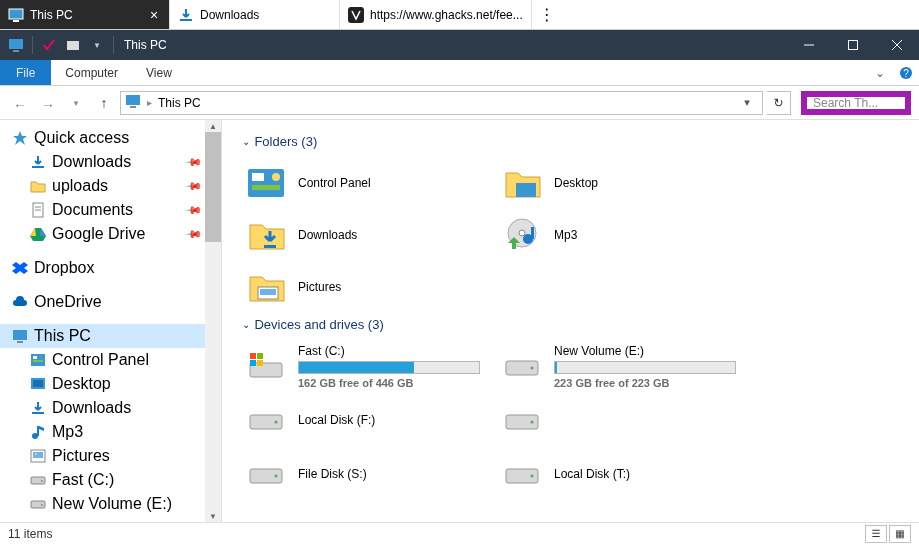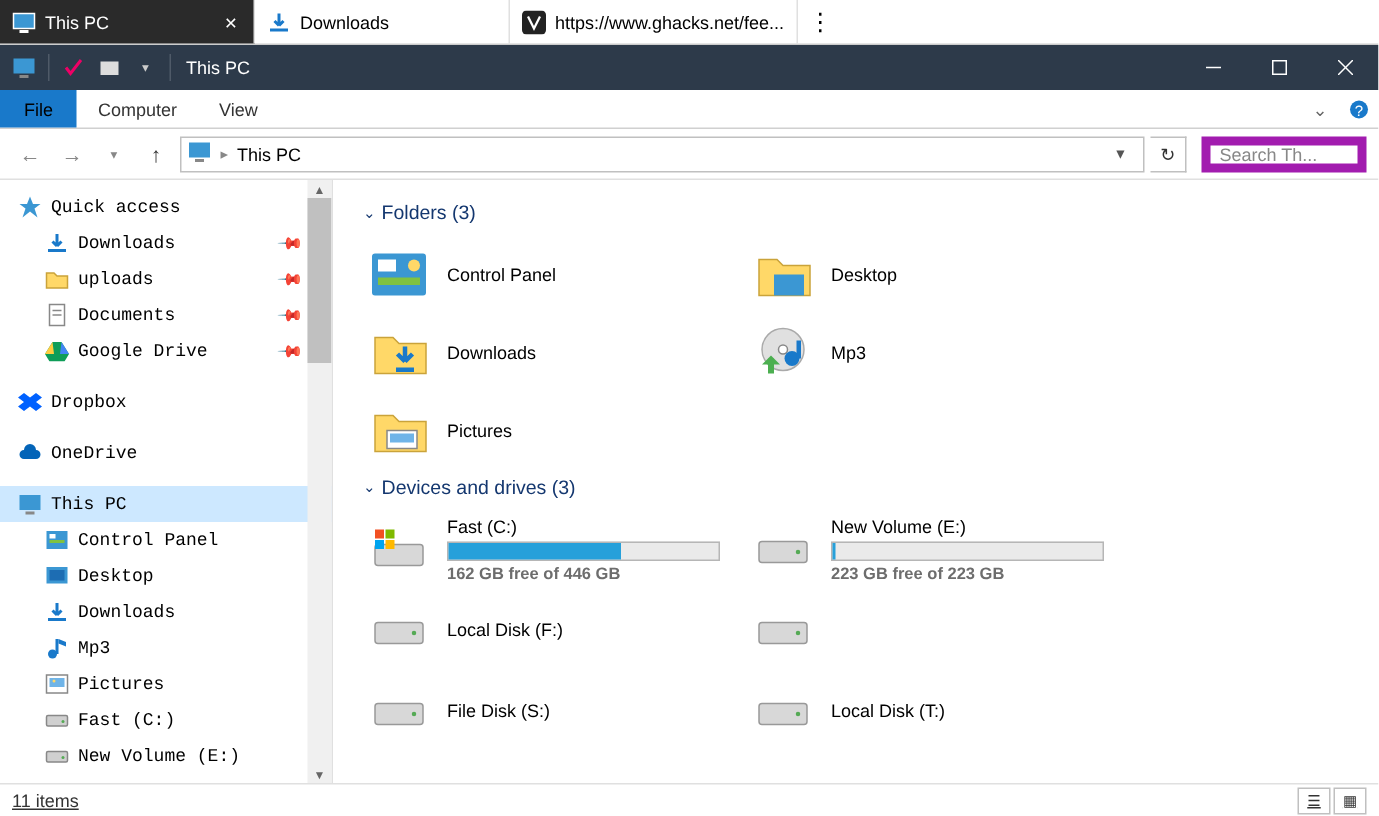--- a/index.html
+++ b/index.html
@@ -14,21 +14,21 @@
 .tab-menu { width: 30px; display: flex; align-items: center; justify-content: center; font-size: 16px; cursor: pointer; }
 
 .titlebar { height: 30px; background: #2d3a4a; color: #fff; display: flex; align-items: center; padding-left: 4px; }
 .titlebar .tb-icon { width: 20px; height: 20px; margin: 0 2px; display: flex; align-items: center; justify-content: center; }
 .titlebar .sep { width: 1px; height: 18px; background: #4f5a68; margin: 0 4px; }
 .titlebar .title { margin-left: 6px; font-size: 12px; }
 .titlebar .spacer { flex: 1; }
 .titlebar .winbtn { width: 44px; height: 30px; display: flex; align-items: center; justify-content: center; cursor: pointer; }
 
 .ribbon { height: 26px; background: #fff; display: flex; align-items: stretch; border-bottom: 1px solid #d0d0d0; }
-.ribbon .file-tab { background: #1979ca; color: #000000; padding: 0 16px; display: flex; align-items: center; cursor: pointer; font-size: 12px; }
+.ribbon .file-tab { background: #1979ca; color: #e5e5e5; padding: 0 16px; display: flex; align-items: center; cursor: pointer; font-size: 12px; }
 .ribbon .rtab { padding: 0 14px; display: flex; align-items: center; cursor: pointer; font-size: 12px; color: #333; }
 .ribbon .spacer { flex: 1; }
 .ribbon .chev { width: 26px; display: flex; align-items: center; justify-content: center; cursor: pointer; color: #666; }
 .ribbon .help { width: 26px; display: flex; align-items: center; justify-content: center; cursor: pointer; }
 
 .navbar { height: 34px; display: flex; align-items: center; padding: 4px 8px; gap: 4px; border-bottom: 1px solid #e0e0e0; }
 .navbar .navbtn { width: 24px; height: 24px; display: flex; align-items: center; justify-content: center; cursor: pointer; color: #888; font-size: 14px; }
 .navbar .navbtn.enabled { color: #333; }
 .navbar .address { flex: 1; height: 24px; border: 1px solid #c0c0c0; display: flex; align-items: center; padding: 0 4px; gap: 4px; }
 .navbar .address .crumb { font-size: 12px; }
@@ -43,41 +43,41 @@
 .sidebar { width: 222px; border-right: 1px solid #e0e0e0; overflow: hidden; position: relative; padding-top: 6px; }
 .sidebar-scrollbar { position: absolute; right: 0; top: 0; width: 16px; height: 100%; background: #f0f0f0; }
 .sidebar-scrollbar .thumb { width: 100%; height: 110px; background: #c0c0c0; margin-top: 12px; }
 .sidebar-scrollbar .arrow { height: 12px; font-size: 8px; display: flex; align-items: center; justify-content: center; color: #666; position: absolute; width: 100%; }
 .sidebar-scrollbar .arrow.up { top: 0; }
 .sidebar-scrollbar .arrow.down { bottom: 0; }
 .nav-item { display: flex; align-items: center; height: 24px; padding-left: 12px; cursor: pointer; gap: 6px; padding-right: 20px; }
 .nav-item.selected { background: #cde8ff; }
 .nav-item.child { padding-left: 30px; }
 .nav-item .icon { width: 16px; height: 16px; flex-shrink: 0; display: flex; align-items: center; justify-content: center; }
-.nav-item .label { flex: 1; font-size: 12px; white-space: nowrap; overflow: hidden; text-overflow: ellipsis; font-family: Liberation Mono, monospace; }
+.nav-item .label { flex: 1; font-size: 16px; white-space: nowrap; overflow: hidden; text-overflow: ellipsis; }
 .nav-item .pin { color: #888; font-size: 11px; transform: rotate(45deg); }
 .nav-group-gap { height: 10px; }
 
 .content { flex: 1; padding: 8px 0 0 20px; overflow: hidden; }
 .group-header { display: flex; align-items: center; gap: 4px; color: #14376f; font-size: 13px; margin: 6px 0 10px 0; cursor: pointer; }
 .group-header .chev { font-size: 10px; }
 .folder-grid { display: flex; flex-wrap: wrap; gap: 4px 10px; margin-bottom: 6px; }
 .folder-item { width: 246px; height: 48px; display: flex; align-items: center; gap: 10px; padding: 2px; cursor: pointer; }
 .folder-item .ficon { width: 44px; height: 44px; flex-shrink: 0; display: flex; align-items: center; justify-content: center; }
 .folder-item .fname { font-size: 12px; }
 .drive-grid { display: flex; flex-wrap: wrap; gap: 6px 10px; }
 .drive-item { width: 246px; height: 48px; display: flex; align-items: center; gap: 10px; padding: 2px; cursor: pointer; }
 .drive-item .dicon { width: 44px; height: 34px; flex-shrink: 0; display: flex; align-items: center; justify-content: center; }
 .drive-item .dinfo { flex: 1; display: flex; flex-direction: column; gap: 3px; }
 .drive-item .dname { font-size: 12px; }
 .drive-item .dbar { width: 182px; height: 13px; border: 1px solid #b6b6b6; background: #eaeaea; position: relative; }
 .drive-item .dbar .fill { position: absolute; left: 0; top: 0; height: 100%; background: #26a0da; }
 .drive-item .dfree { font-size: 11px; color: #6d6d6d; font-weight: bold; }
 
-.statusbar { height: 22px; border-top: 1px solid #e0e0e0; display: flex; align-items: center; padding: 0 8px; font-size: 12px; color: #333; text-decoration: underline; }
+.statusbar { height: 22px; border-top: 1px solid #e0e0e0; display: flex; align-items: center; padding: 0 8px; font-size: 12px; color: #333; }
 .statusbar .spacer { flex: 1; }
 .statusbar .viewbtn { width: 22px; height: 18px; border: 1px solid #c0c0c0; margin-left: 2px; display: flex; align-items: center; justify-content: center; font-size: 10px; cursor: pointer; }
 </style>
 </head>
 <body>
 
 <div class="browser-tabs">
   <div class="browser-tab active">
     <span class="tab-icon">
         <svg width="16" height="16">

